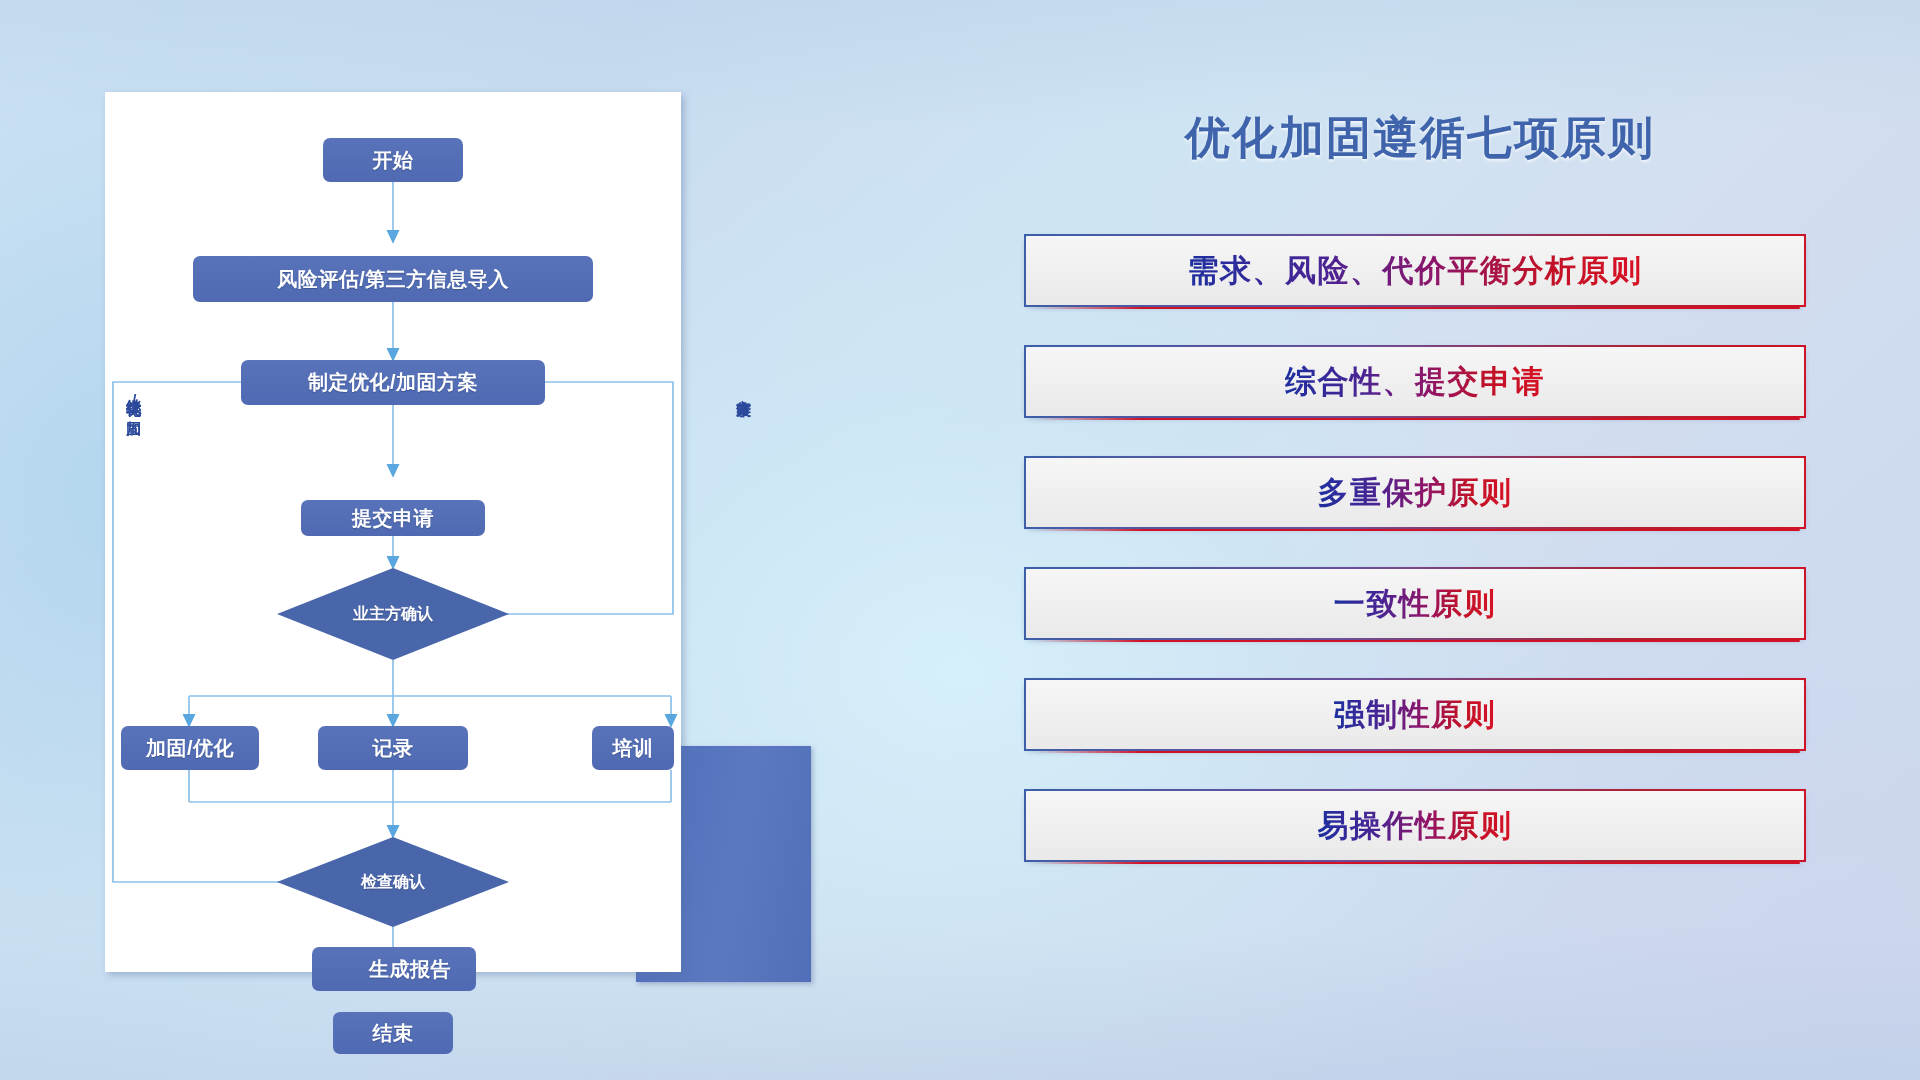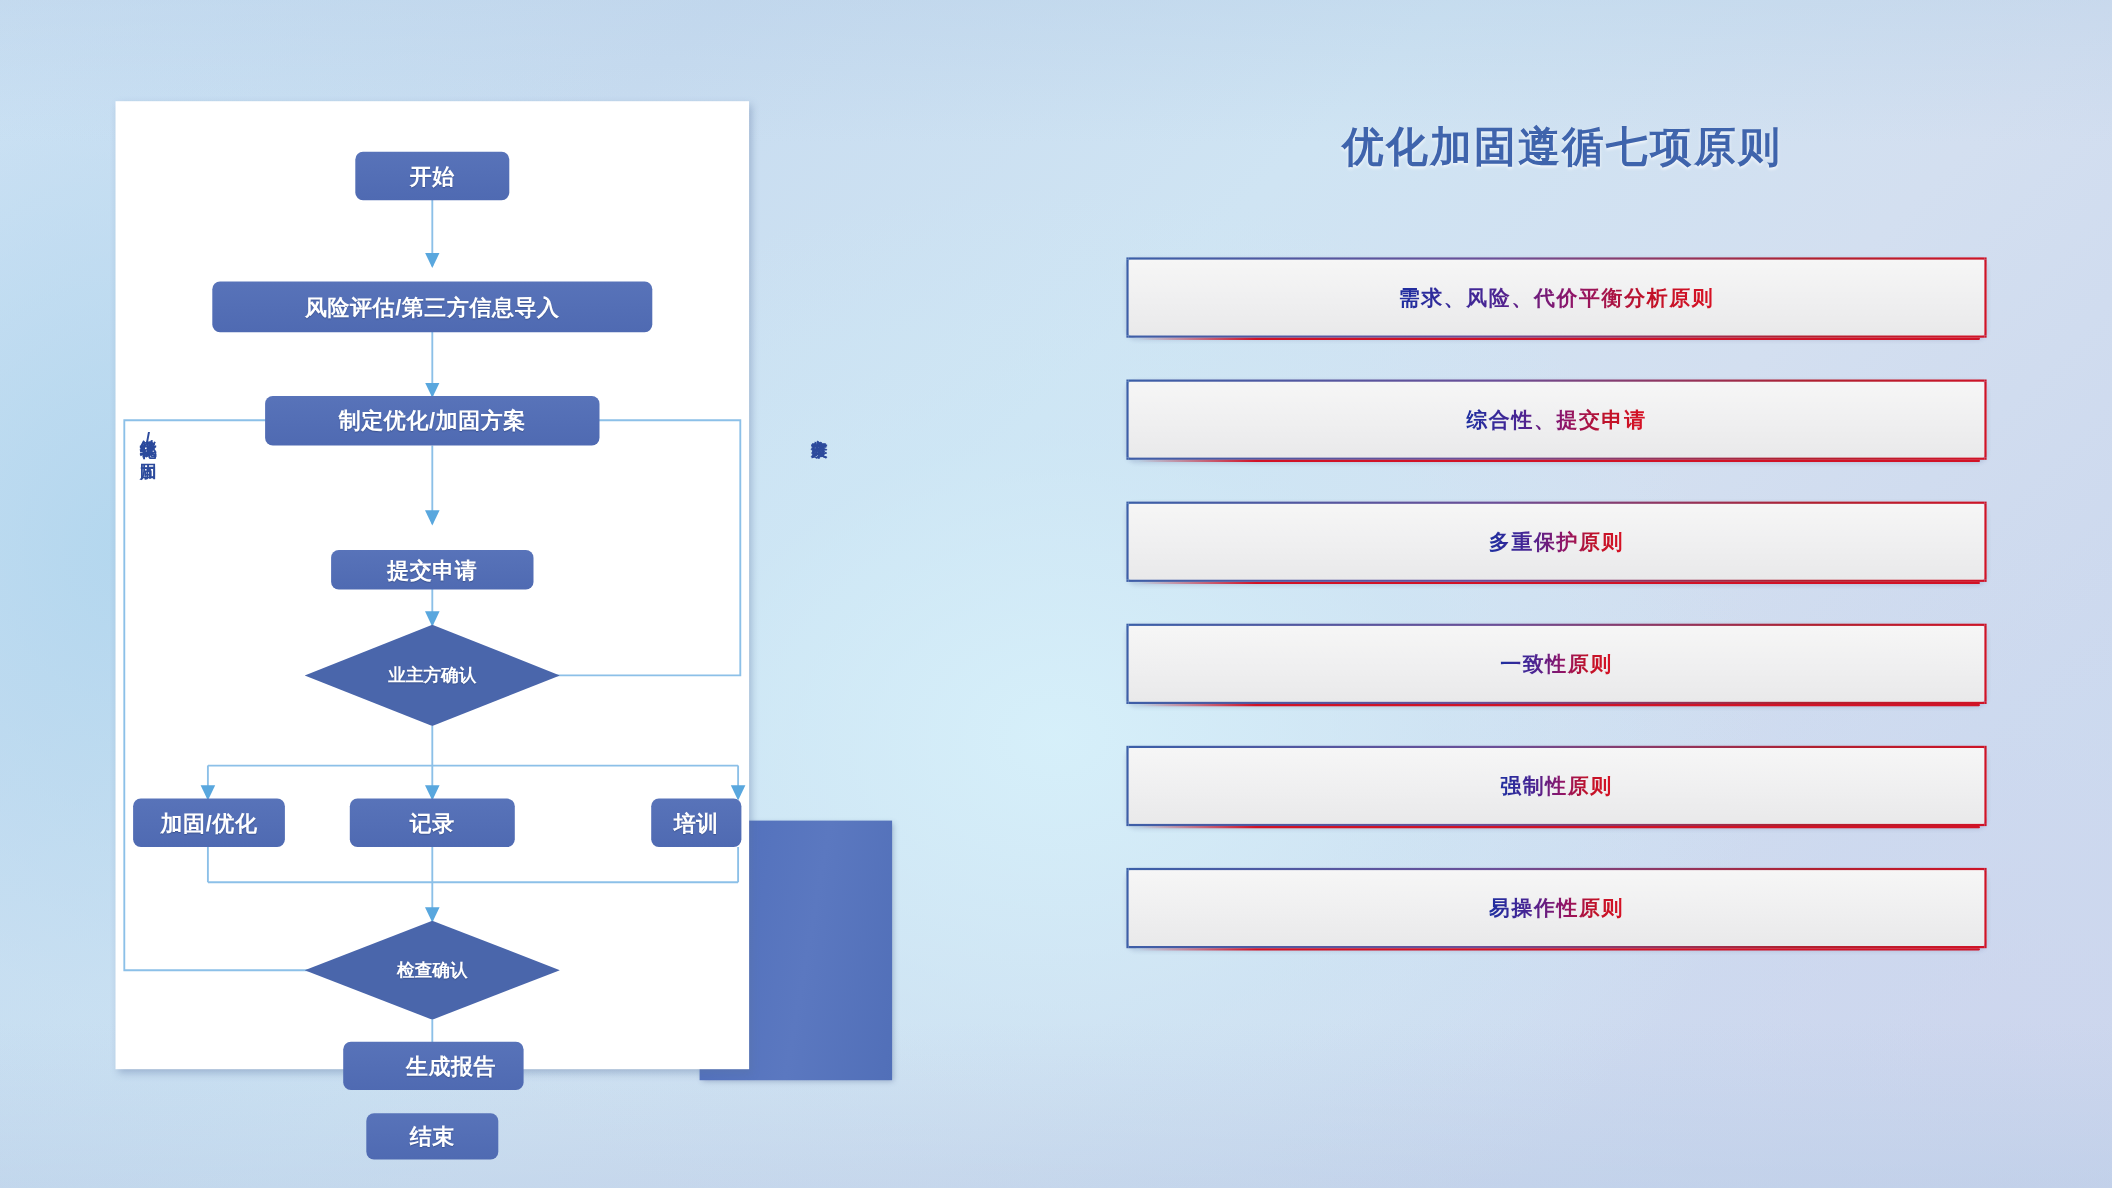--- a/index.html
+++ b/index.html
@@ -98,21 +98,21 @@
     letter-spacing: 1px;
     line-height: 1.05;
   }
 
   
   #panel-title {
     position: absolute;
     left: 1020px; top: 108px;
     width: 800px;
     text-align: center;
-    font-size: 38px;
+    font-size: 45px;
     font-weight: bold;
     color: #3f64ac;
     letter-spacing: 2px;
     text-shadow: 0 2px 3px rgba(255,255,255,0.75);
   }
 
   #principles {
     position: absolute;
     left: 1024px; top: 234px;
     width: 782px;
@@ -131,21 +131,21 @@
   }
   .pr-item::after {
     content: "";
     position: absolute;
     left: 9px; right: 4px; bottom: -4px;
     height: 2px;
     background: linear-gradient(90deg, rgba(209,18,38,0) 0%, #d11226 14%, #d11226 100%);
     border-radius: 2px;
   }
   .pr-label {
-    font-size: 19px;
+    font-size: 31px;
     font-weight: bold;
     letter-spacing: 1.5px;
     background: linear-gradient(90deg, #1e2fa0 0%, #4a2493 30%, #8f1568 55%, #c01228 78%, #d81124 100%);
     -webkit-background-clip: text;
     background-clip: text;
     color: transparent;
     -webkit-text-fill-color: transparent;
   }
 </style>
 </head>

